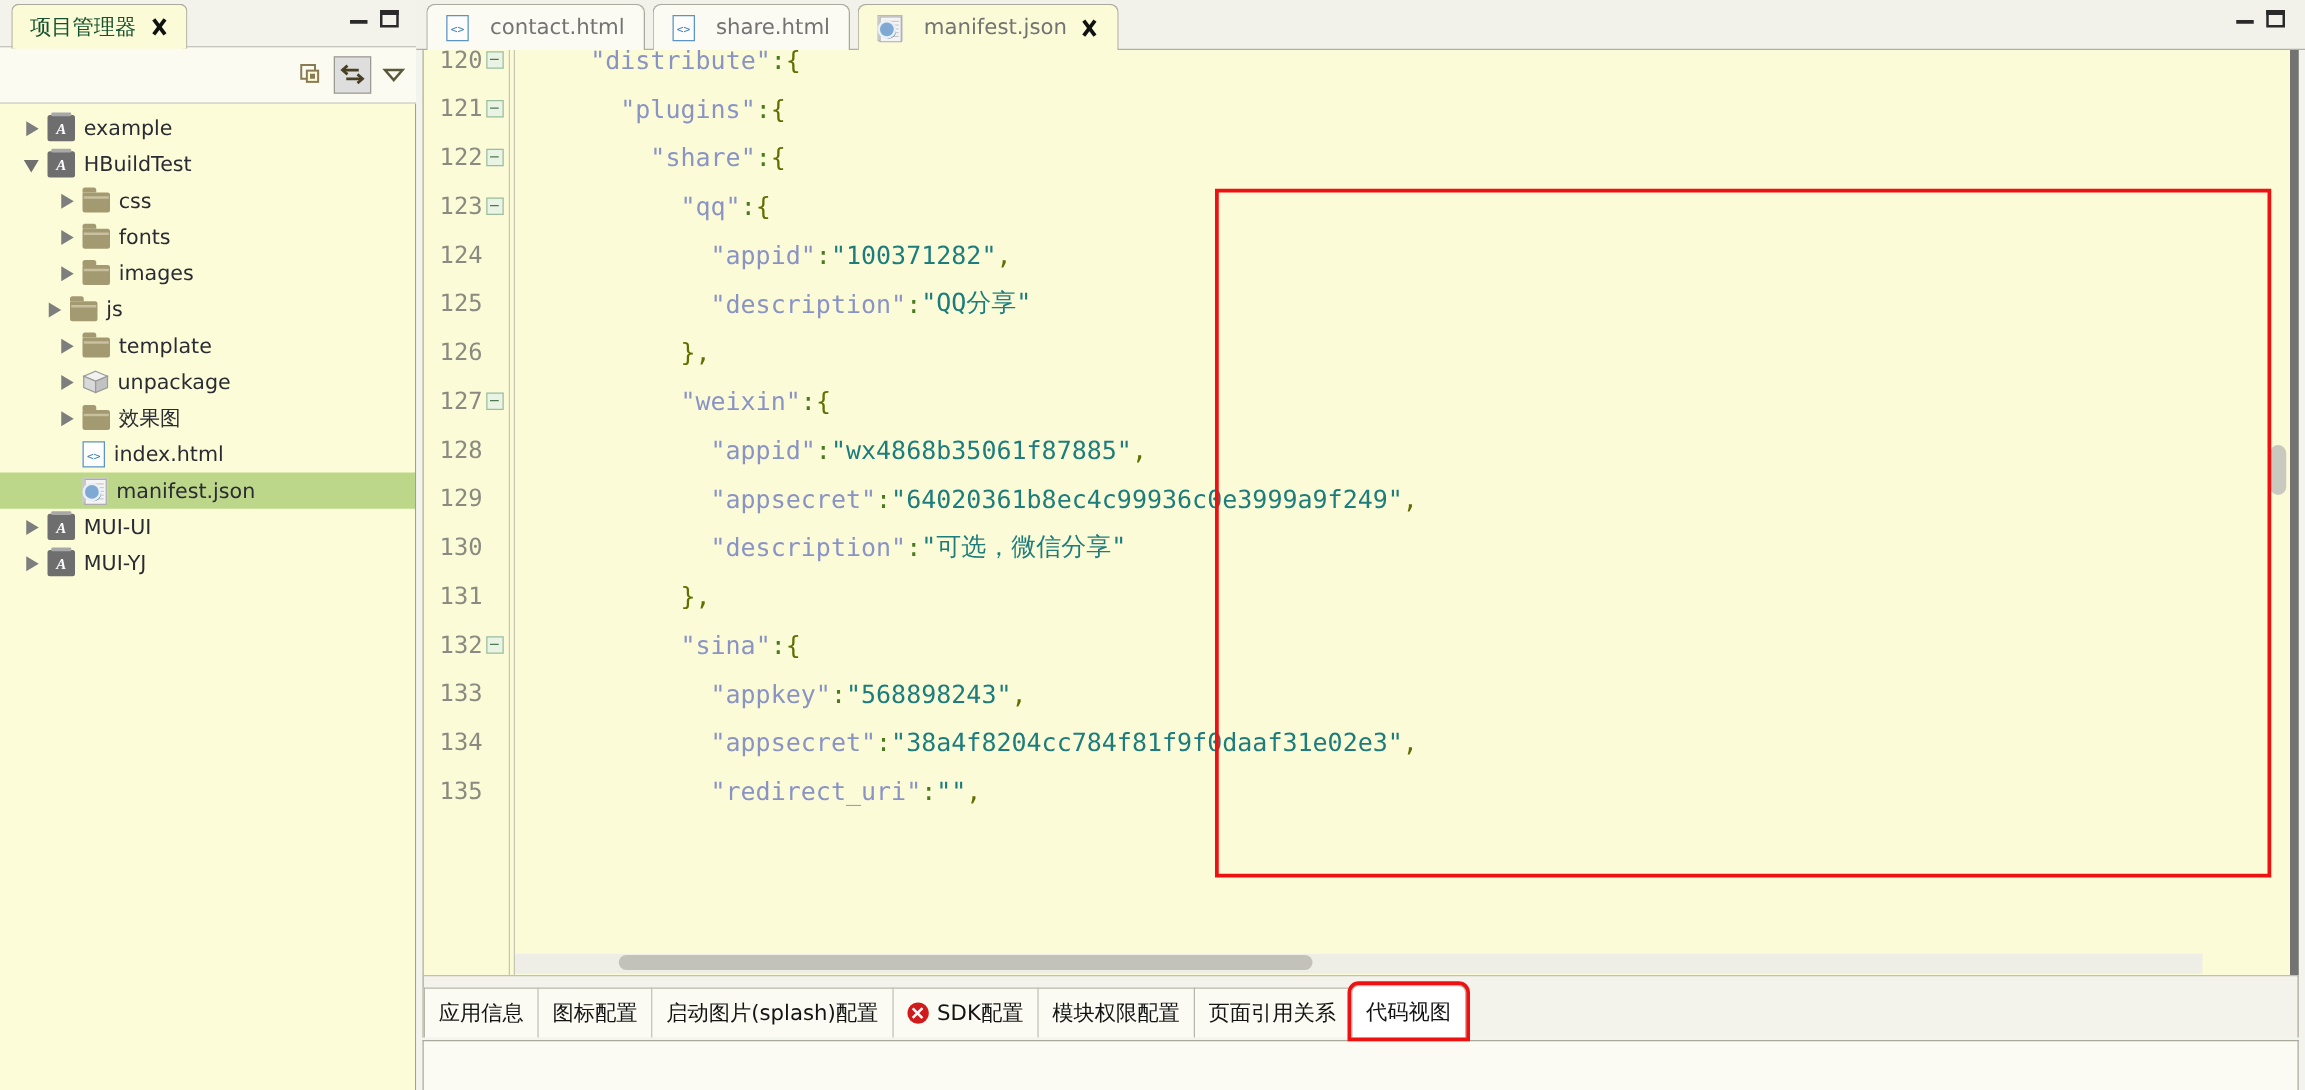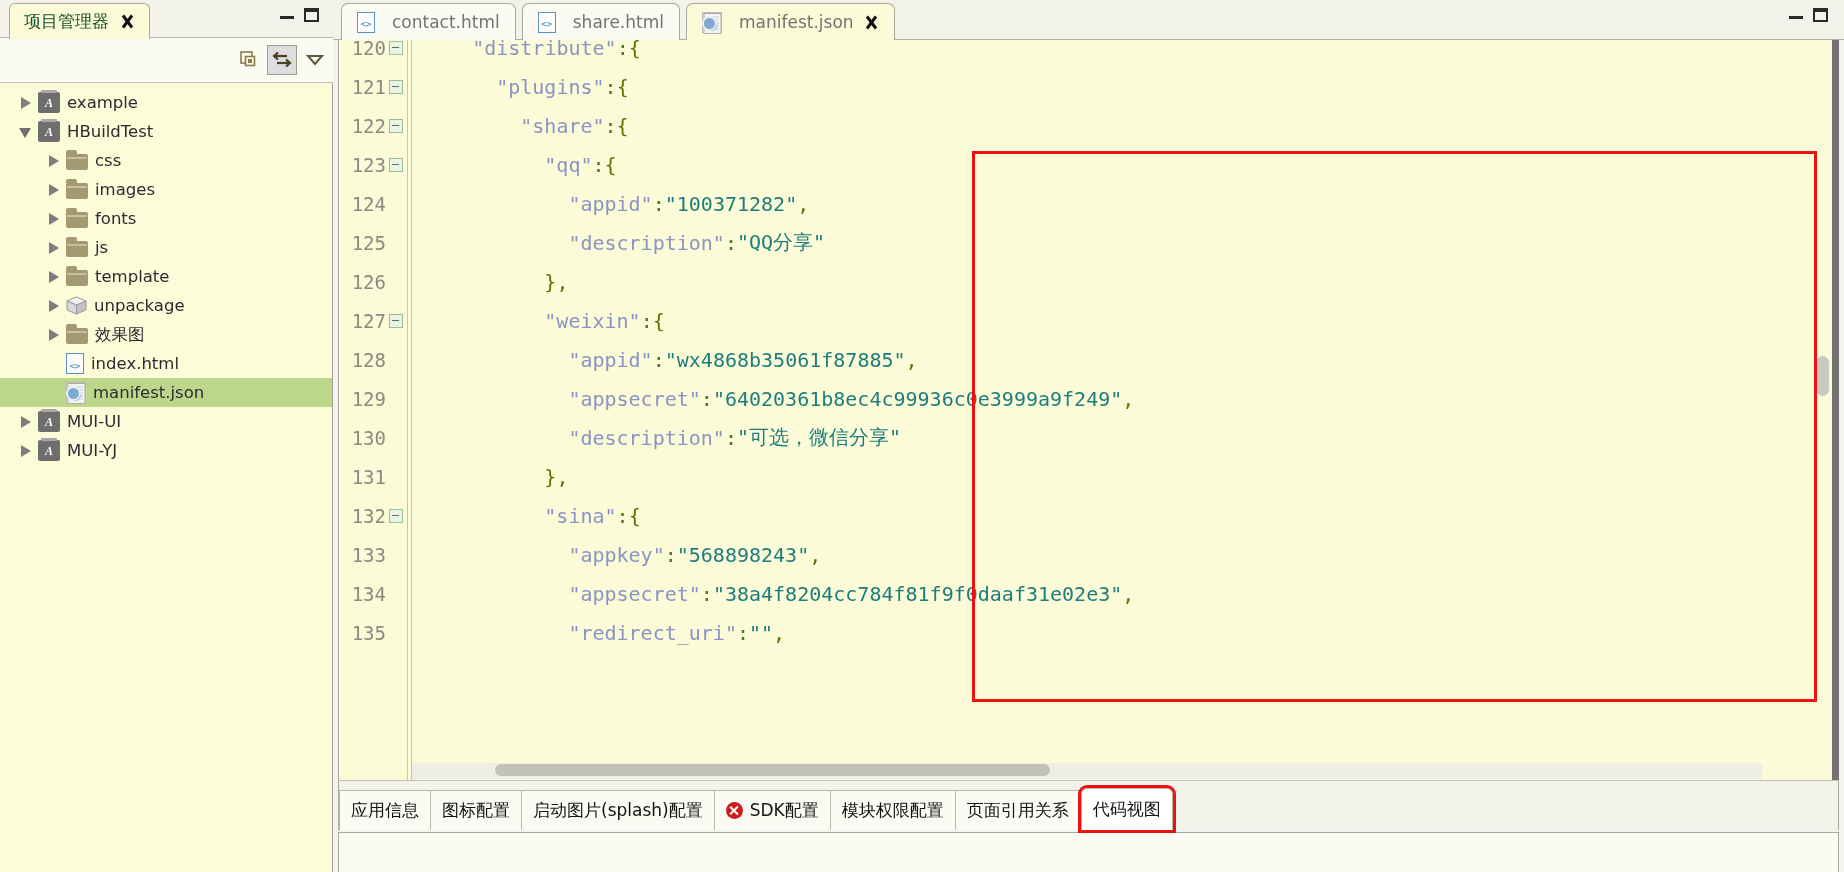--- a/index.html
+++ b/index.html
@@ -397,28 +397,28 @@
           <span>HBuildTest</span>
         </div>
         <div class="tree-row" style="padding-left: 46px;">
           <span class="twisty closed"></span>
           <span class="ico ico-folder"></span>
           <span>css</span>
         </div>
         <div class="tree-row" style="padding-left: 46px;">
           <span class="twisty closed"></span>
           <span class="ico ico-folder"></span>
+          <span>fonts</span>
+        </div>
+        <div class="tree-row" style="padding-left: 46px;">
+          <span class="twisty closed"></span>
+          <span class="ico ico-folder"></span>
           <span>images</span>
         </div>
-        <div class="tree-row" style="padding-left: 46px;">
-          <span class="twisty closed"></span>
-          <span class="ico ico-folder"></span>
-          <span>fonts</span>
-        </div>
-        <div class="tree-row" style="padding-left: 46px; align-items: center;">
+        <div class="tree-row" style="padding-left: 36px; align-items: center;">
           <span class="twisty closed"></span>
           <span class="ico ico-folder"></span>
           <span>js</span>
         </div>
         <div class="tree-row" style="padding-left: 46px;">
           <span class="twisty closed"></span>
           <span class="ico ico-folder"></span>
           <span>template</span>
         </div>
         <div class="tree-row" style="padding-left: 46px;">

